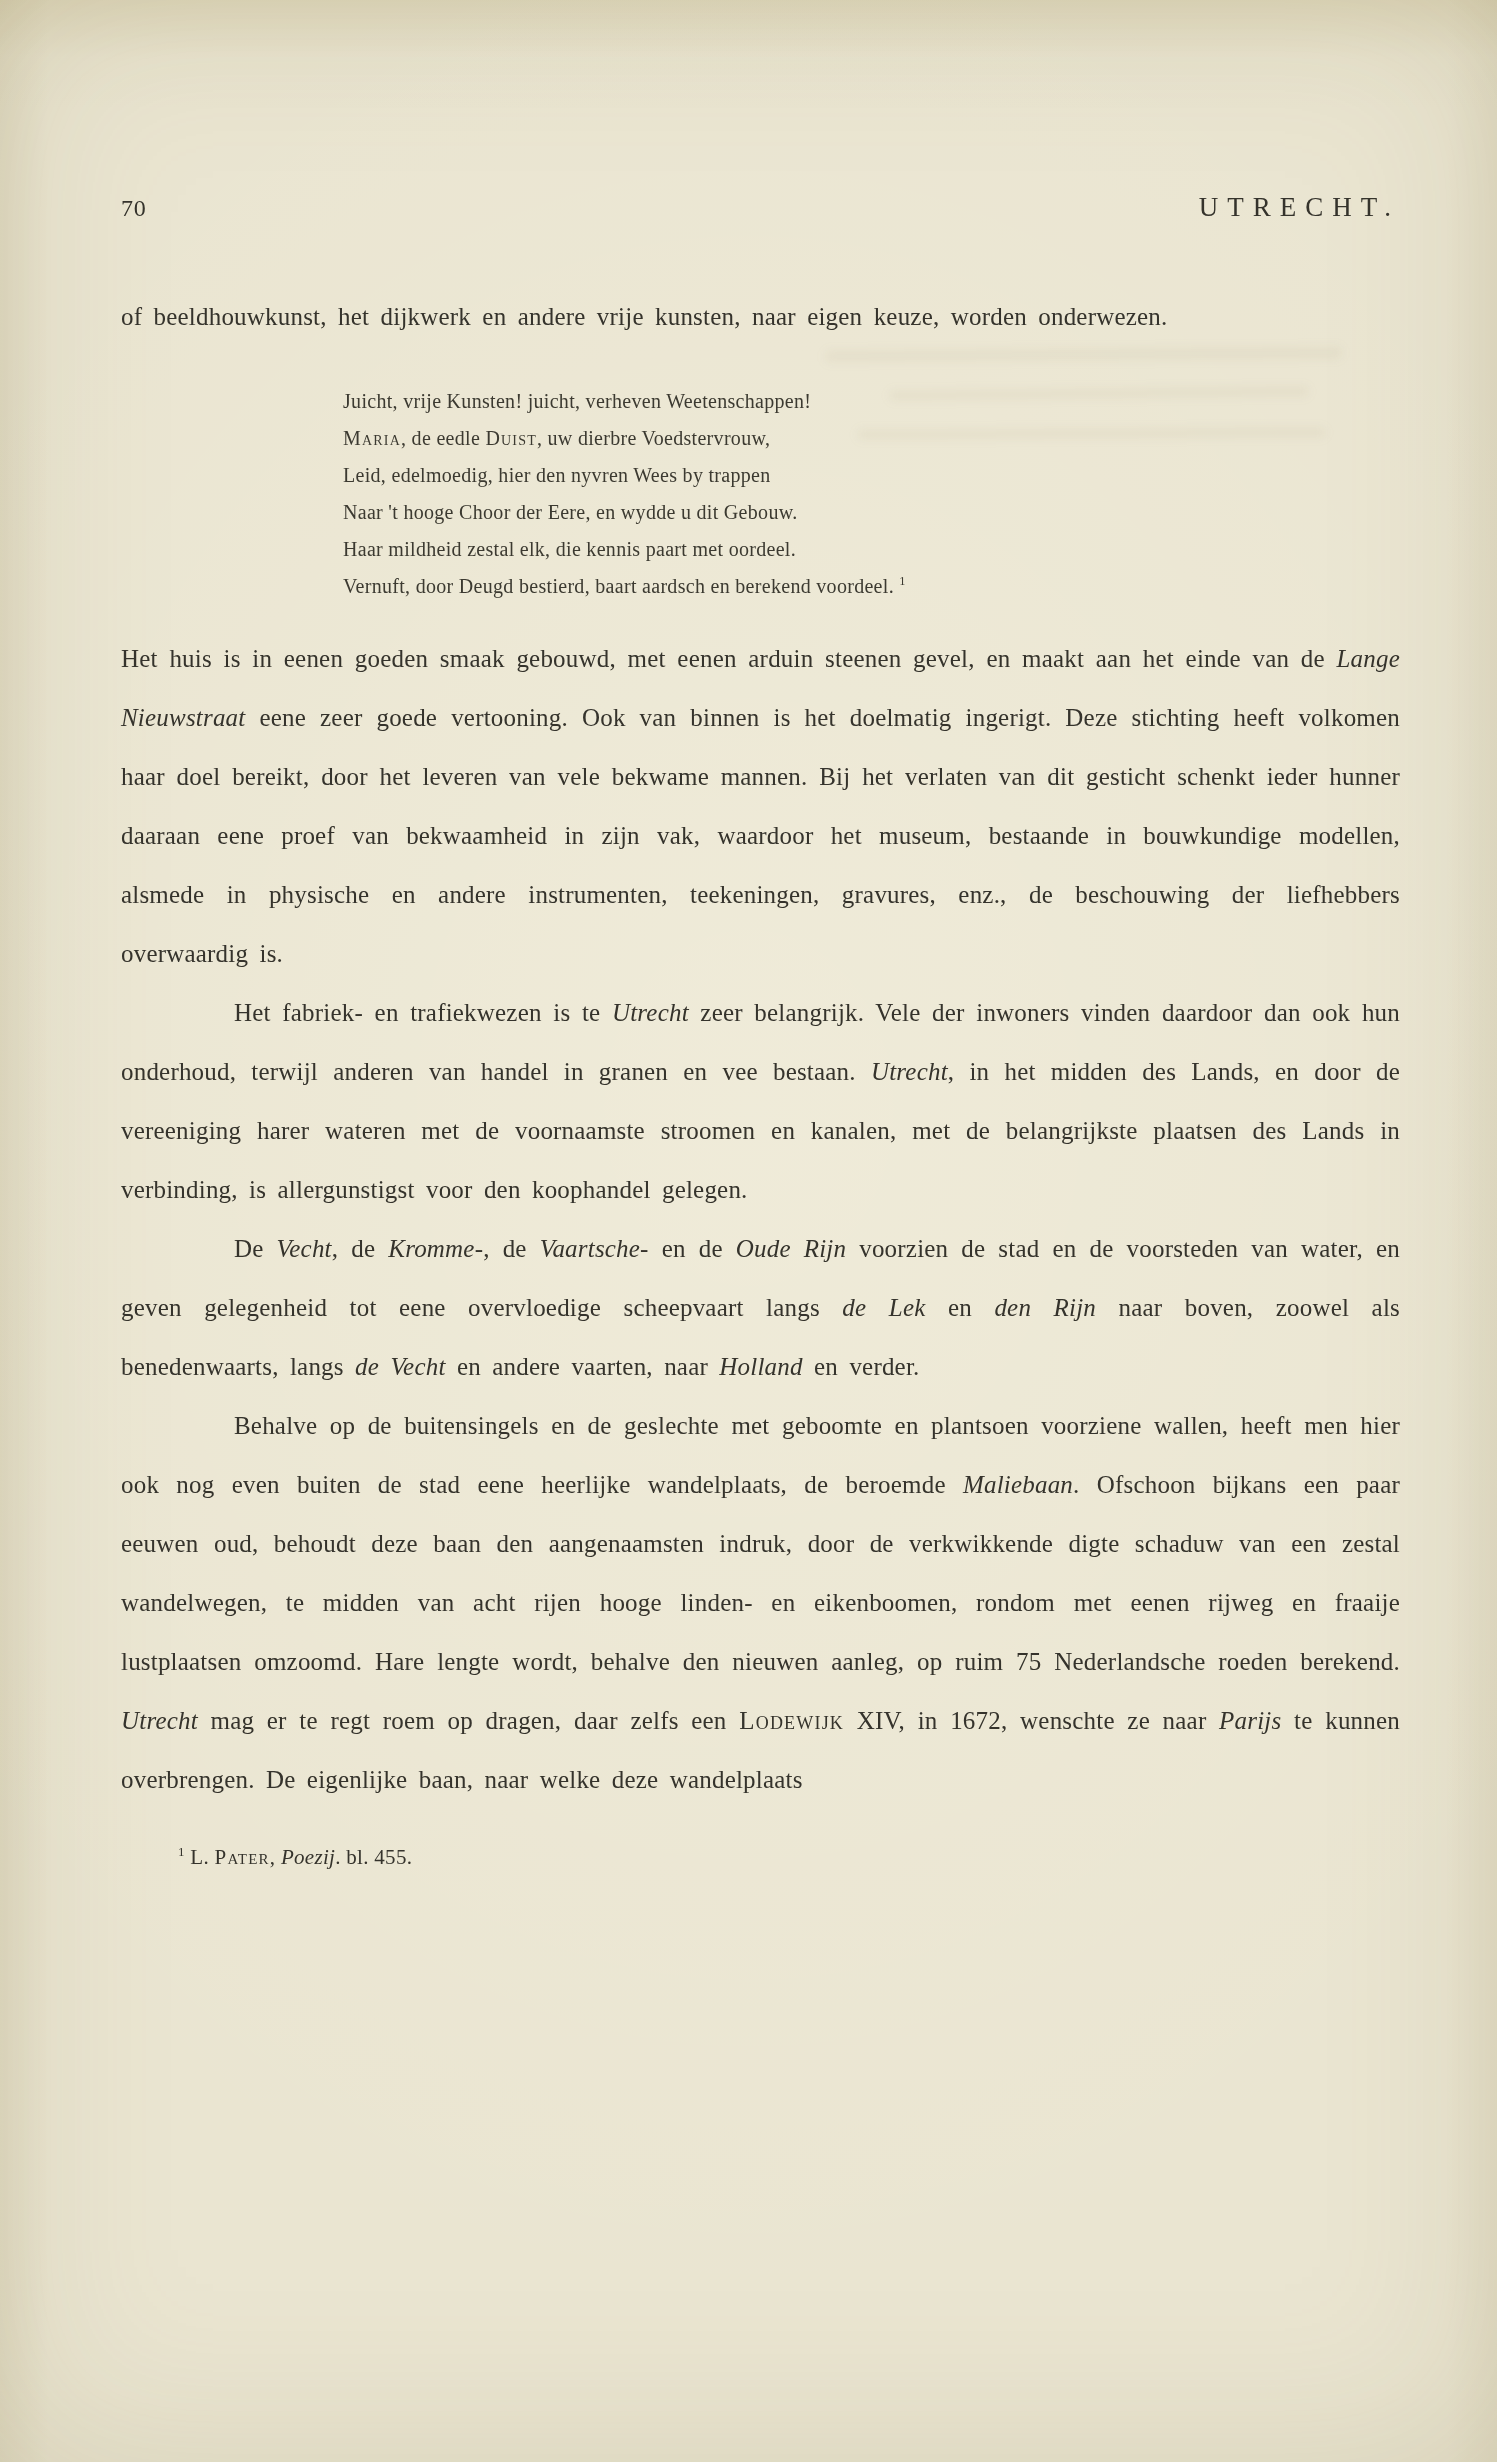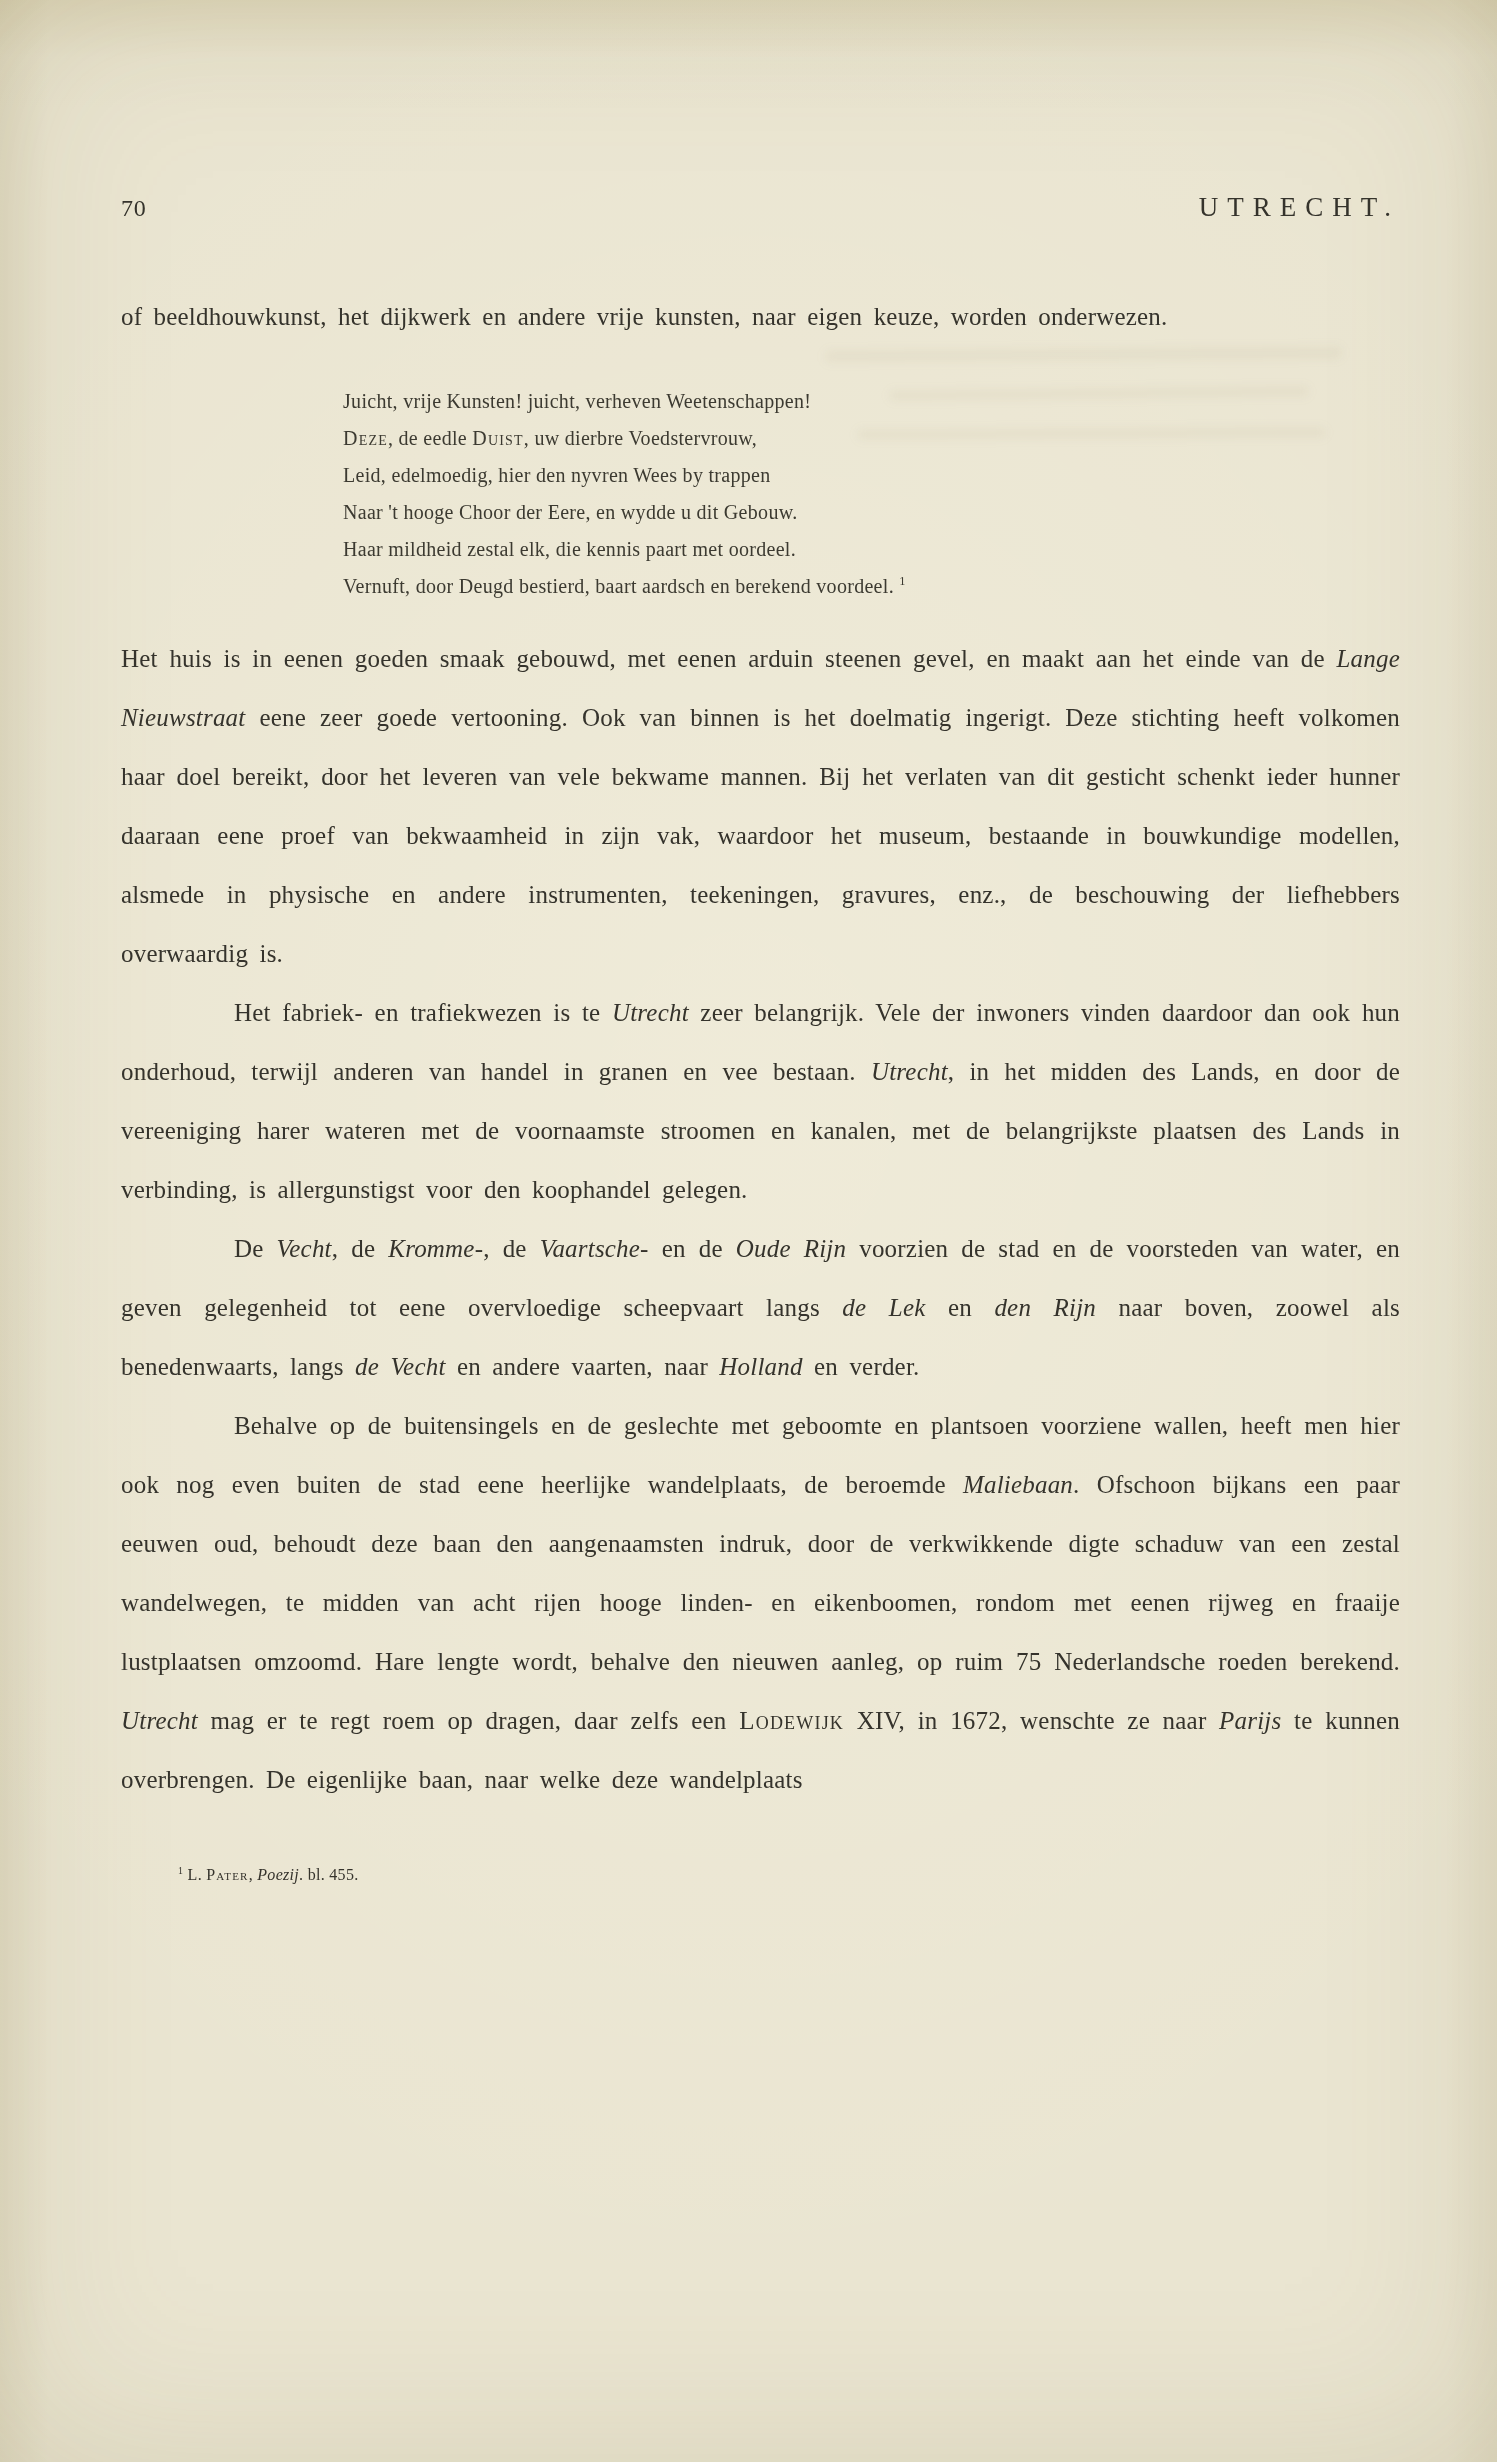--- a/index.html
+++ b/index.html
@@ -73,22 +73,22 @@
   .verse {
     margin: 37px 0 24px 222px;
   }
   .verse-line {
     font-size: 20px;
     line-height: 37px;
     letter-spacing: 0.3px;
     color: #3c3a31;
   }
   .footnote {
-    margin-top: 50px;
-    font-size: 16px;
+    margin-top: 32px;
+    font-size: 21px;
     line-height: 32px;
     text-indent: 57px;
     letter-spacing: 0.3px;
   }
   .i  { font-style: italic; }
   .sc { font-variant: small-caps; letter-spacing: 1.2px; }
   sup {
     font-size: 0.62em;
     vertical-align: super;
     line-height: 0;
@@ -106,21 +106,21 @@
 
   <div class="header-row">
     <span class="page-number">70</span>
     <div class="header-title">UTRECHT.</div>
   </div>
 
   <p class="para"><span>of beeldhouwkunst, het dijkwerk en andere vrije kunsten, naar eigen keuze, worden onderwezen.</span></p>
 
   <div class="verse">
     <div class="verse-line"><span>Juicht, vrije Kunsten! juicht, verheven Weetenschappen!</span></div>
-    <div class="verse-line"><span class="sc">Deze</span><span>, de eedle </span><span class="sc">Duist</span><span>, uw dierbre Voedstervrouw,</span></div>
+    <div class="verse-line"><span class="sc">Maria</span><span>, de eedle </span><span class="sc">Duist</span><span>, uw dierbre Voedstervrouw,</span></div>
     <div class="verse-line"><span>Leid, edelmoedig, hier den nyvren Wees by trappen</span></div>
     <div class="verse-line"><span>Naar 't hooge Choor der Eere, en wydde u dit Gebouw.</span></div>
     <div class="verse-line"><span>Haar mildheid zestal elk, die kennis paart met oordeel.</span></div>
     <div class="verse-line"><span>Vernuft, door Deugd bestierd, baart aardsch en berekend voordeel. </span><sup>1</sup></div>
   </div>
 
   <p class="para"><span>Het huis is in eenen goeden smaak gebouwd, met eenen arduin steenen gevel, en maakt aan het einde van de </span><span class="i">Lange Nieuwstraat</span><span> eene zeer goede vertooning. Ook van binnen is het doelmatig ingerigt. Deze stichting heeft volkomen haar doel bereikt, door het leveren van vele bekwame mannen. Bij het verlaten van dit gesticht schenkt ieder hunner daaraan eene proef van bekwaamheid in zijn vak, waardoor het museum, bestaande in bouwkundige modellen, alsmede in physische en andere instrumenten, teekeningen, gravures, enz., de beschouwing der liefhebbers overwaardig is.</span></p>
   <p class="para indent"><span>Het fabriek- en trafiekwezen is te </span><span class="i">Utrecht</span><span> zeer belangrijk. Vele der inwoners vinden daardoor dan ook hun onderhoud, terwijl anderen van handel in granen en vee bestaan. </span><span class="i">Utrecht</span><span>, in het midden des Lands, en door de vereeniging harer wateren met de voornaamste stroomen en kanalen, met de belangrijkste plaatsen des Lands in verbinding, is allergunstigst voor den koophandel gelegen.</span></p>
   <p class="para indent"><span>De </span><span class="i">Vecht</span><span>, de </span><span class="i">Kromme-</span><span>, de </span><span class="i">Vaartsche-</span><span> en de </span><span class="i">Oude Rijn</span><span> voorzien de stad en de voorsteden van water, en geven gelegenheid tot eene overvloedige scheepvaart langs </span><span class="i">de Lek</span><span> en </span><span class="i">den Rijn</span><span> naar boven, zoowel als benedenwaarts, langs </span><span class="i">de Vecht</span><span> en andere vaarten, naar </span><span class="i">Holland</span><span> en verder.</span></p>
   <p class="para indent"><span>Behalve op de buitensingels en de geslechte met geboomte en plantsoen voorziene wallen, heeft men hier ook nog even buiten de stad eene heerlijke wandelplaats, de beroemde </span><span class="i">Maliebaan</span><span>. Ofschoon bijkans een paar eeuwen oud, behoudt deze baan den aangenaamsten indruk, door de verkwikkende digte schaduw van een zestal wandelwegen, te midden van acht rijen hooge linden- en eikenboomen, rondom met eenen rijweg en fraaije lustplaatsen omzoomd. Hare lengte wordt, behalve den nieuwen aanleg, op ruim 75 Nederlandsche roeden berekend. </span><span class="i">Utrecht</span><span> mag er te regt roem op dragen, daar zelfs een </span><span class="sc">Lodewijk</span><span> XIV, in 1672, wenschte ze naar </span><span class="i">Parijs</span><span> te kunnen overbrengen. De eigenlijke baan, naar welke deze wandelplaats</span></p>

